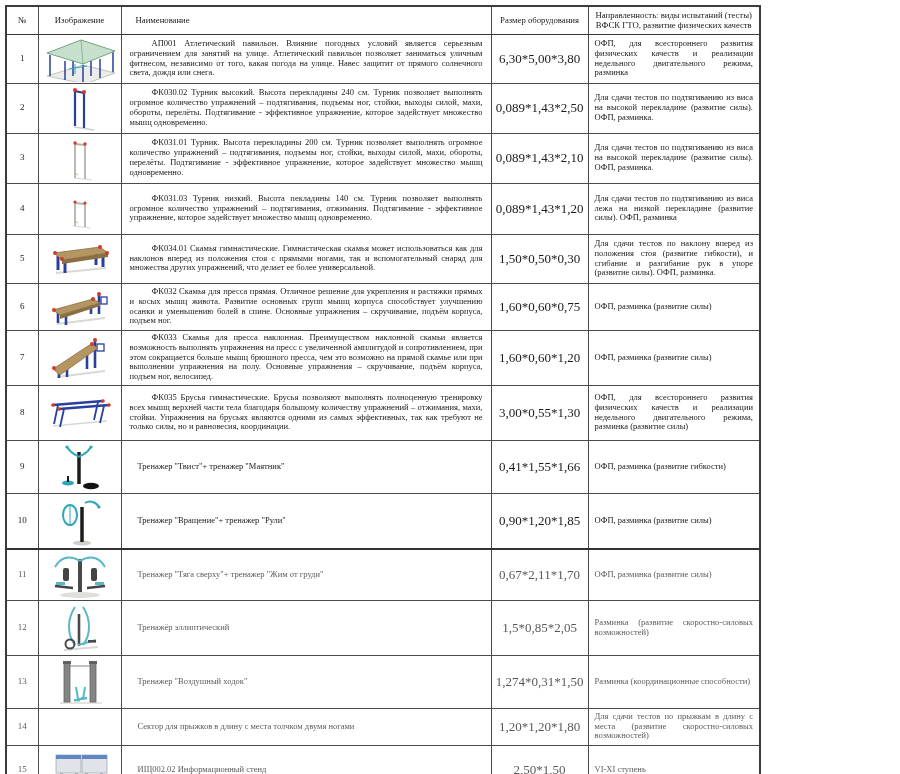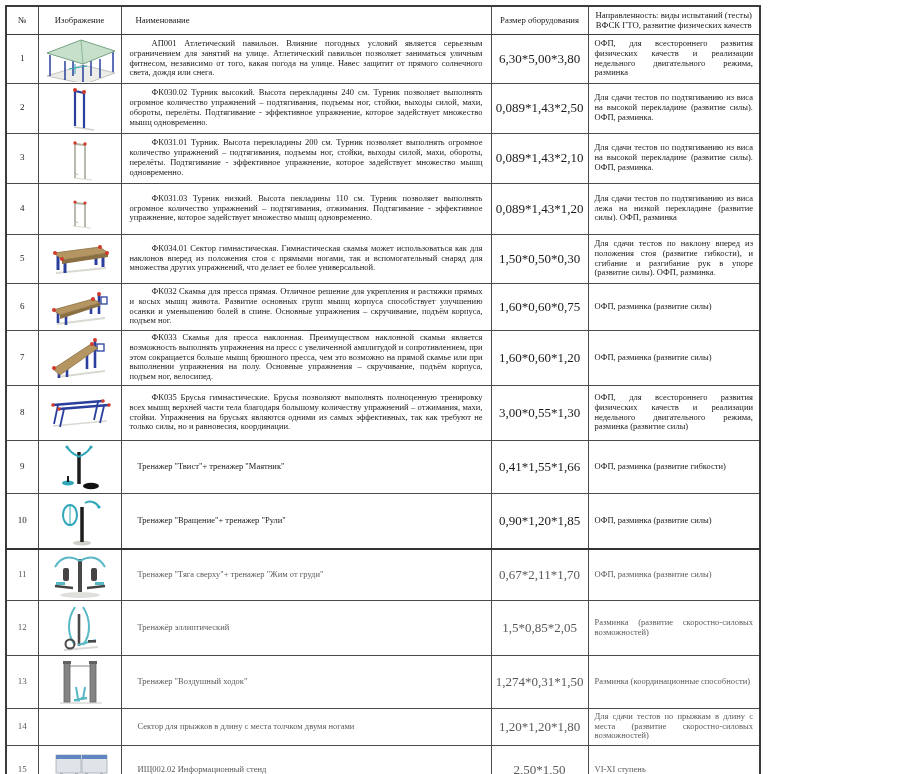--- a/index.html
+++ b/index.html
@@ -110,42 +110,42 @@
    <line x1="13" y1="38" x2="31" y2="40" stroke="#d9d9d3" stroke-width="1.2"></line>
    <g stroke="#b3b3a8" stroke-width="1.8">
      <line x1="15" y1="15" x2="15" y2="38"></line>
                   <line x1="25" y1="16" x2="25" y2="39"></line>
      <line x1="15" y1="15" x2="25" y2="16"></line>
    </g>
    <circle cx="15" cy="14" r="1.6" fill="#d03a2a"></circle>
                 <circle cx="25" cy="15" r="1.6" fill="#d03a2a"></circle>
    <line x1="15" y1="33" x2="18" y2="35" stroke="#b3b3a8" stroke-width="1"></line>
  </svg></span></td>
-          <td class="c-name ind"><span class="b">ФК031.03 Турник низкий.</span><span> Высота пекладины 110 см. Турник позволяет выполнять огромное количество упражнений – подтягивания, отжимания. Подтягивание - эффективное упражнение, которое задействует множество мышц одновременно.</span></td>
+          <td class="c-name ind"><span class="b">ФК031.03 Турник низкий.</span><span> Высота пекладины 140 см. Турник позволяет выполнять огромное количество упражнений – подтягивания, отжимания. Подтягивание - эффективное упражнение, которое задействует множество мышц одновременно.</span></td>
           <td class="c-size">0,089*1,43*1,20</td>
           <td class="c-dir">Для сдачи тестов по подтягиванию из виса лежа на низкой перекладине (развитие силы). ОФП, разминка</td>
         </tr>
         <tr style="height: 49px;">
           <td class="c-num">5</td>
           <td class="c-img"><span><svg width="68" height="38" viewBox="0 0 68 38">
    <line x1="10" y1="33" x2="60" y2="28" stroke="#d9d9d3" stroke-width="2"></line>
    <g stroke="#2a3f9d" stroke-width="3">
      <line x1="12" y1="16" x2="12" y2="30"></line>
                   <line x1="19" y1="20" x2="19" y2="33"></line>
      <line x1="50" y1="11" x2="50" y2="25"></line>
                   <line x1="57" y1="14" x2="57" y2="27"></line>
    </g>
    <polygon points="8,13 54,7 62,13 16,20" fill="#b59562" stroke="#8a6f43" stroke-width="0.8"></polygon>
    <polygon points="16,20 62,13 62,17 16,24" fill="#8a6f43"></polygon>
    <circle cx="9" cy="13" r="2" fill="#d03a2a"></circle>
                 <circle cx="54" cy="7" r="2" fill="#d03a2a"></circle>
    <circle cx="61" cy="13" r="2" fill="#d03a2a"></circle>
                 <circle cx="16" cy="19" r="2" fill="#d03a2a"></circle>
  </svg></span></td>
-          <td class="c-name ind"><span class="b">ФК034.01 Сектор гимнастическая.</span><span> Гимнастическая скамья может использоваться как для наклонов вперед из положения стоя с прямыми ногами, так и вспомогательный снаряд для множества других упражнений, что делает ее более универсальной.</span></td>
+          <td class="c-name ind"><span class="b">ФК034.01 Скамья гимнастические.</span><span> Гимнастическая скамья может использоваться как для наклонов вперед из положения стоя с прямыми ногами, так и вспомогательный снаряд для множества других упражнений, что делает ее более универсальной.</span></td>
           <td class="c-size">1,50*0,50*0,30</td>
           <td class="c-dir">Для сдачи тестов по наклону вперед из положения стоя (развитие гибкости), и сгибание и разгибание рук в упоре (развитие силы). ОФП, разминка.</td>
         </tr>
         <tr style="height: 47px;">
           <td class="c-num">6</td>
           <td class="c-img"><span><svg width="66" height="42" viewBox="0 0 66 42">
    <line x1="10" y1="38" x2="58" y2="32" stroke="#d9d9d3" stroke-width="2"></line>
    <g stroke="#2a3f9d" stroke-width="2.6">
      <line x1="11" y1="26" x2="11" y2="37"></line>
                   <line x1="19" y1="29" x2="19" y2="39"></line>

